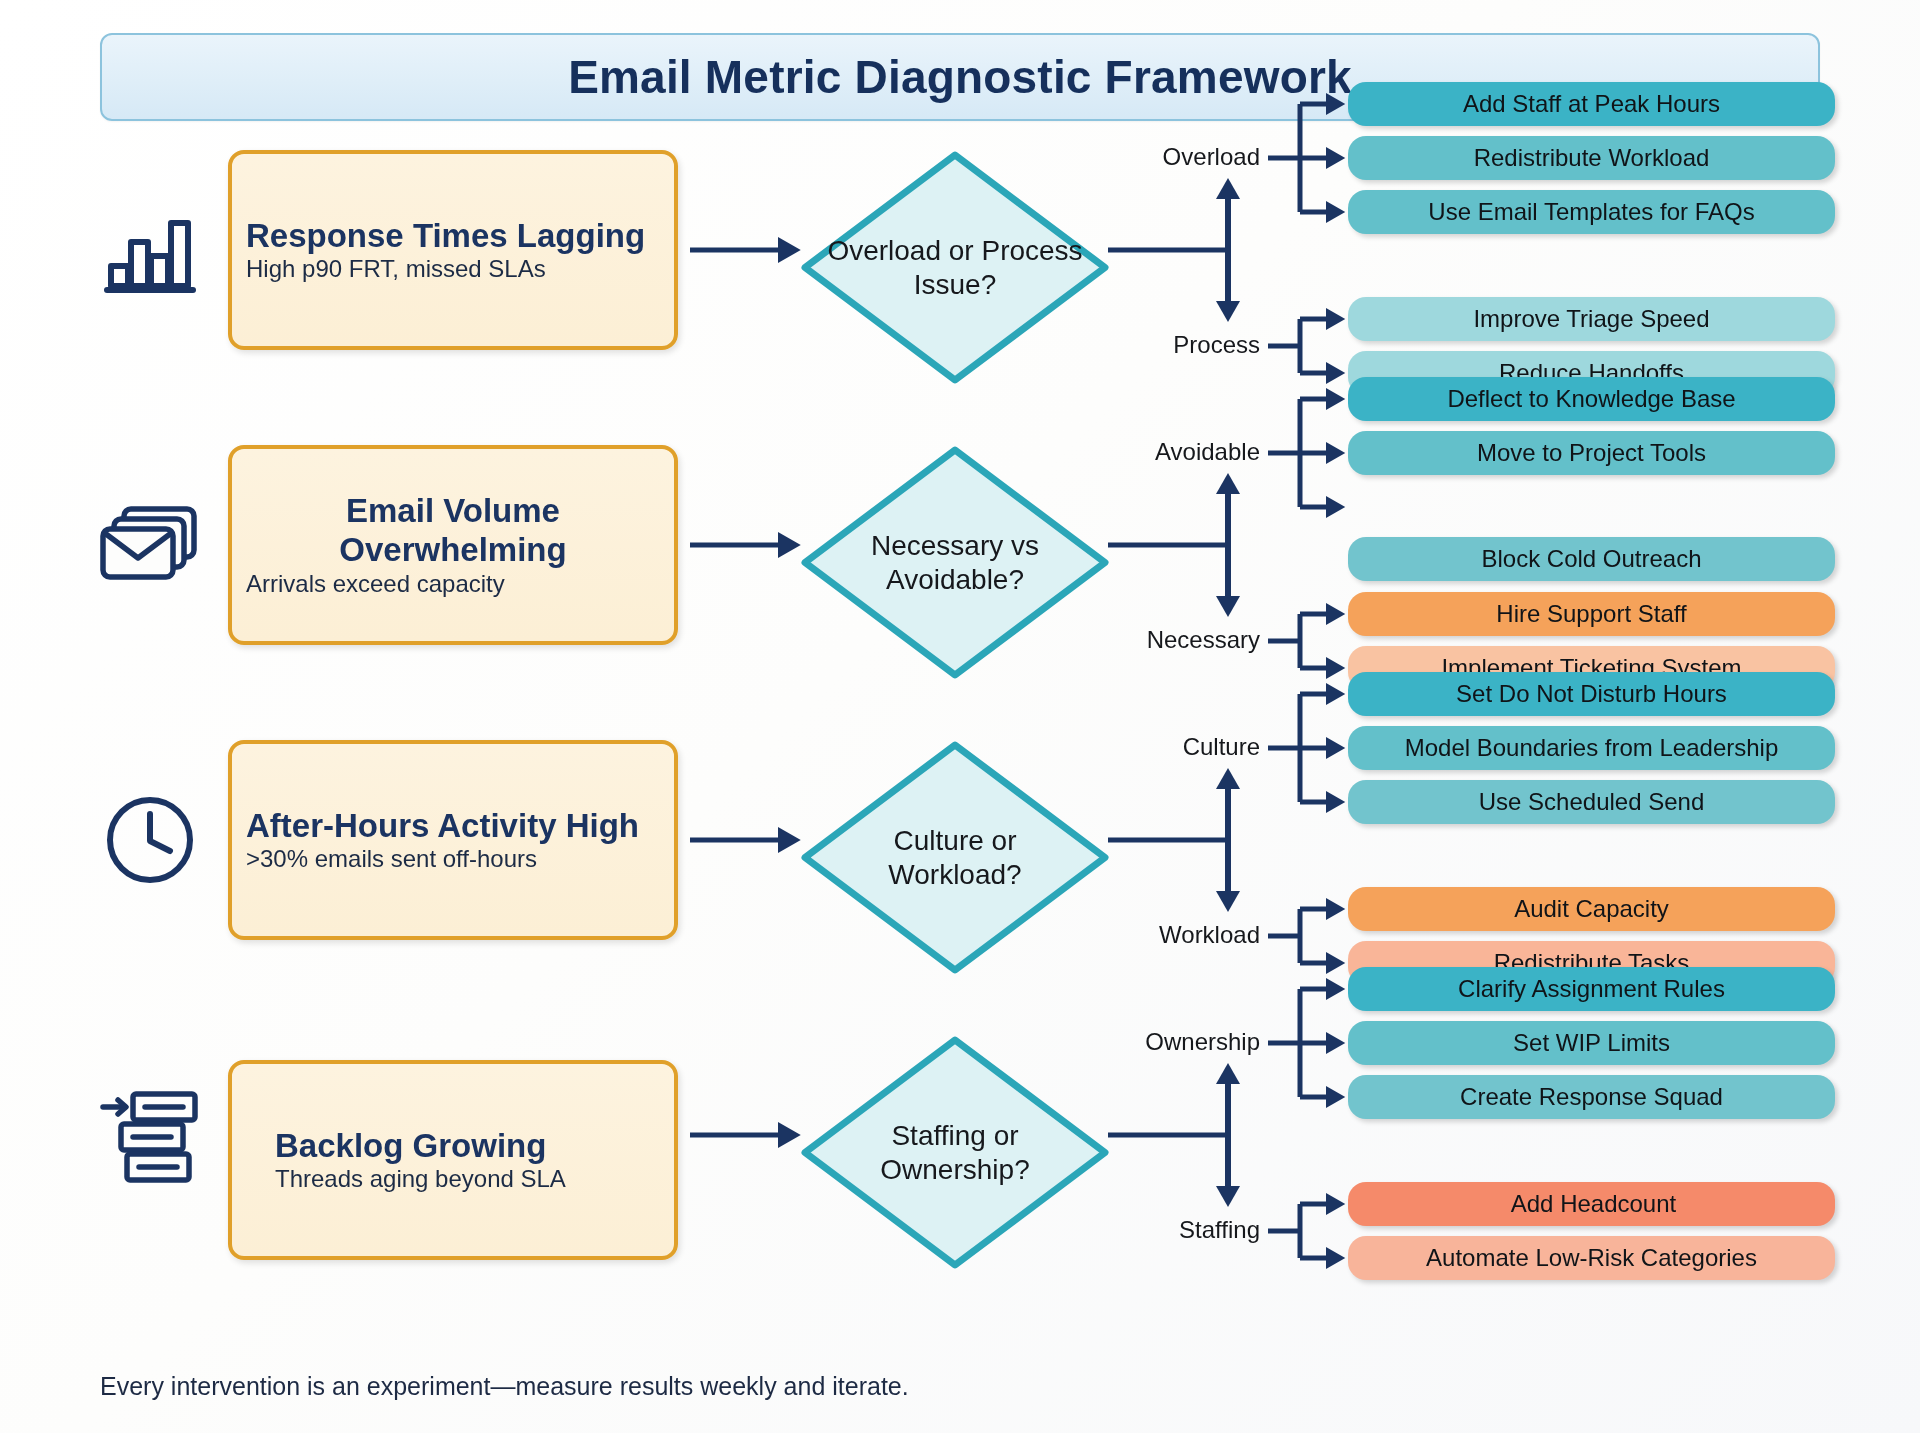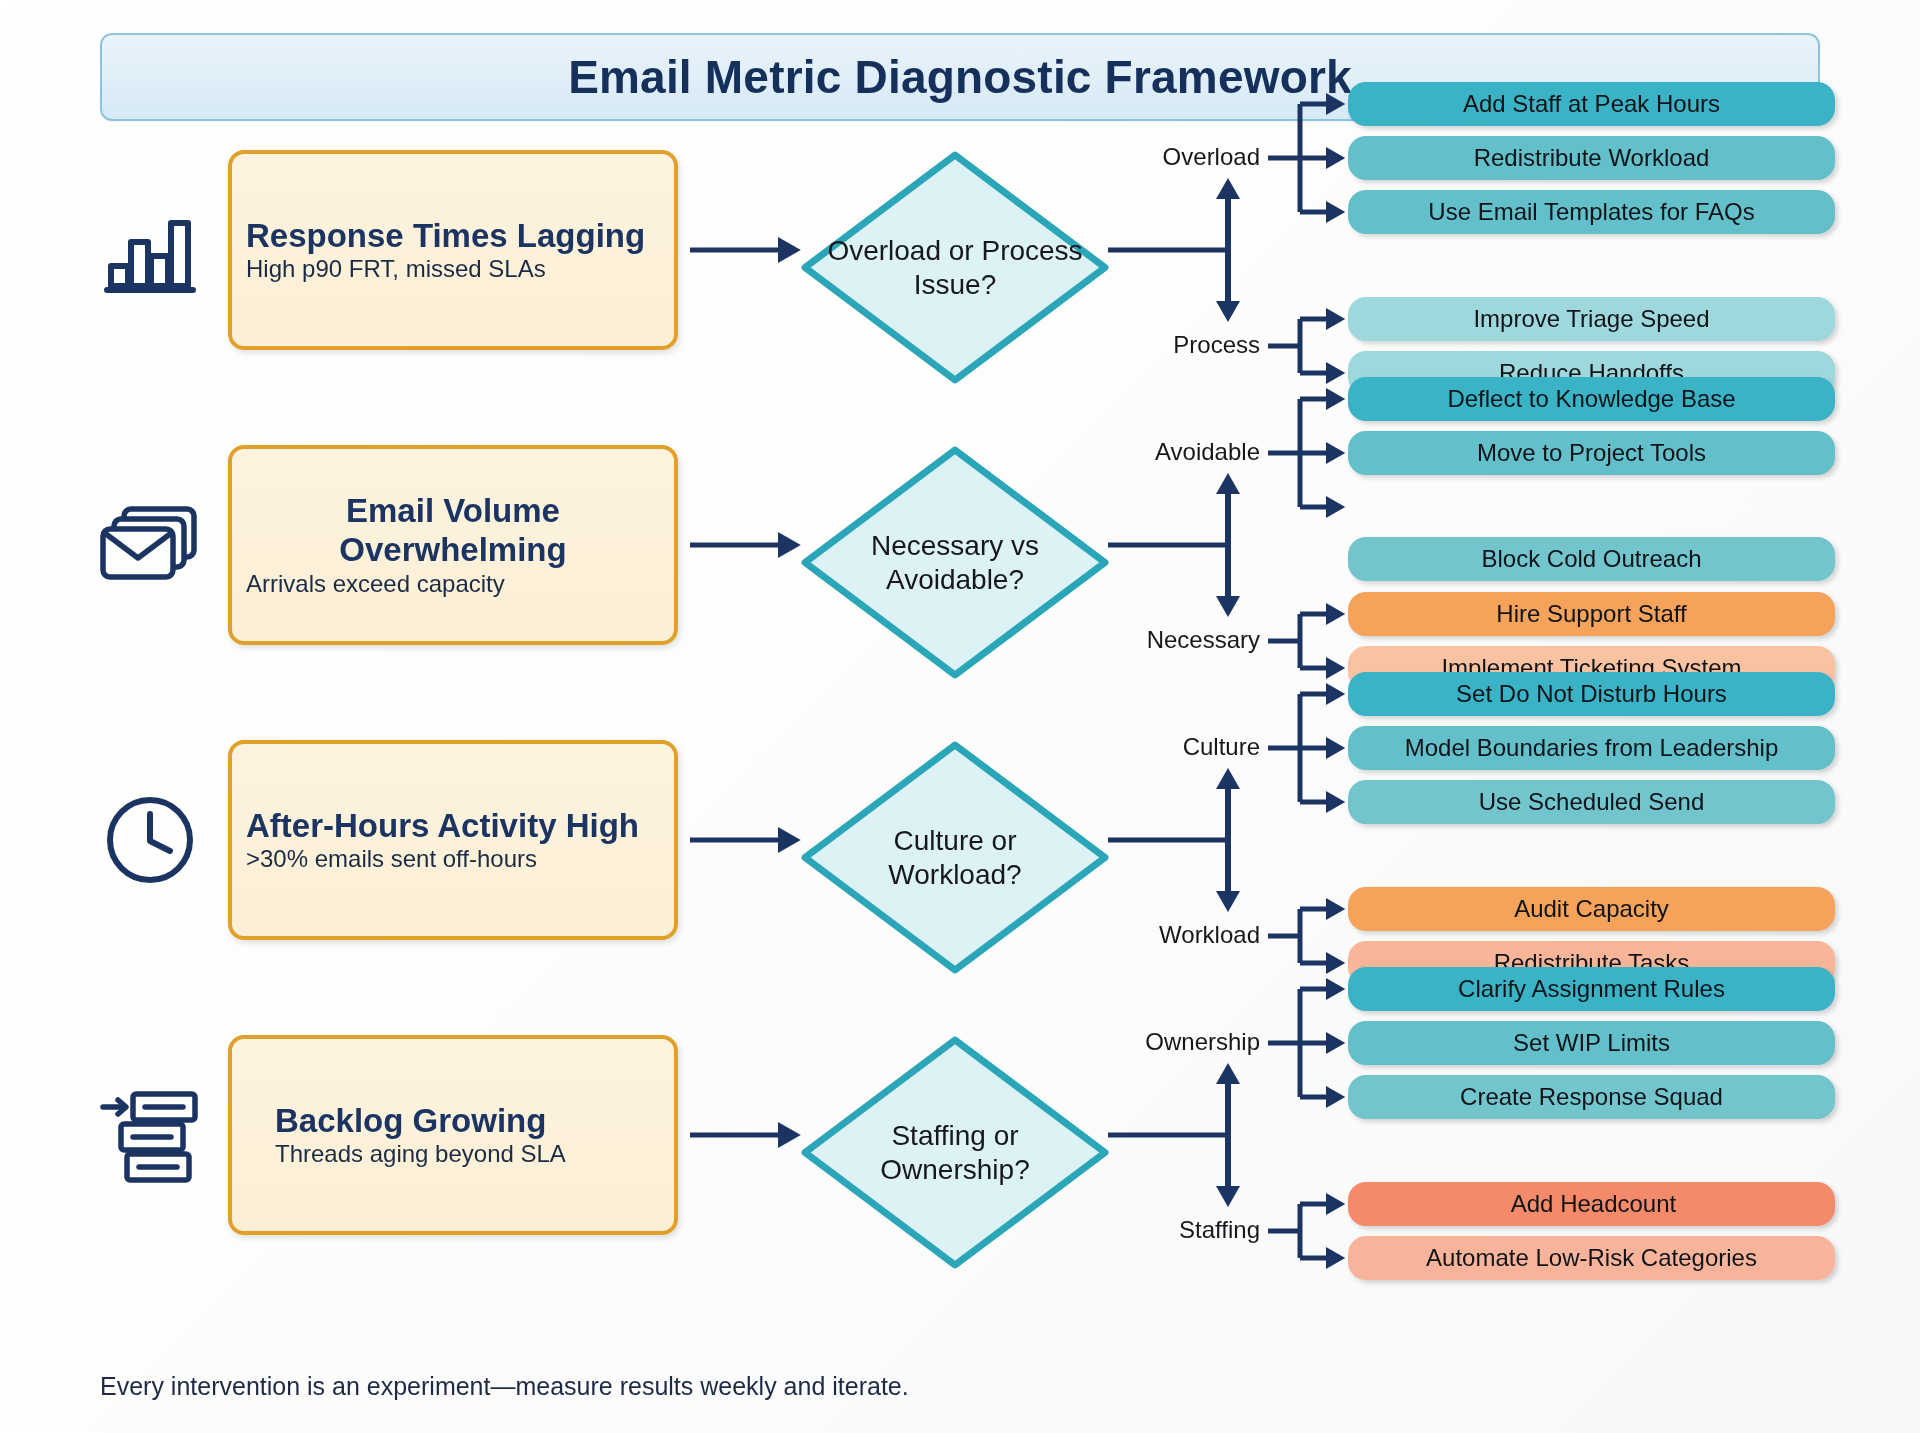--- a/index.html
+++ b/index.html
@@ -263,21 +263,21 @@
             <path d="M23 15 L31 22 L23 29"></path>
       <rect x="38" y="9" width="62" height="26" rx="3"></rect>
       <line x1="50" y1="22" x2="88" y2="22"></line>
       <rect x="26" y="39" width="62" height="26" rx="3" fill="#fdfdfc"></rect>
       <line x1="38" y1="52" x2="76" y2="52"></line>
       <rect x="32" y="69" width="62" height="26" rx="3" fill="#fdfdfc"></rect>
       <line x1="44" y1="82" x2="82" y2="82"></line>
     </g>
         </svg>
       </div>
-      <div class="problem-box" style="top: 1035px; padding-left: 43px;">
+      <div class="problem-box" style="top: 1060px; padding-left: 43px;">
         <div class="problem-title">Backlog Growing</div>
         <div class="problem-sub">Threads aging beyond SLA</div>
       </div>
       <div class="diamond-wrap" style="top: 1035px;">
         <svg class="diamond-shape" viewBox="0 0 310 235" preserveAspectRatio="none">
       <polygon points="155,5 305,117.5 155,230 5,117.5" fill="#ddf2f4" stroke="#2ba6b8" stroke-width="7" stroke-linejoin="round"></polygon>
         </svg>
         <div class="diamond-label">Staffing or Ownership?</div>
       </div>
       <div class="act" style="top: 967px; background: rgb(59, 179, 198);">Clarify Assignment Rules</div>

